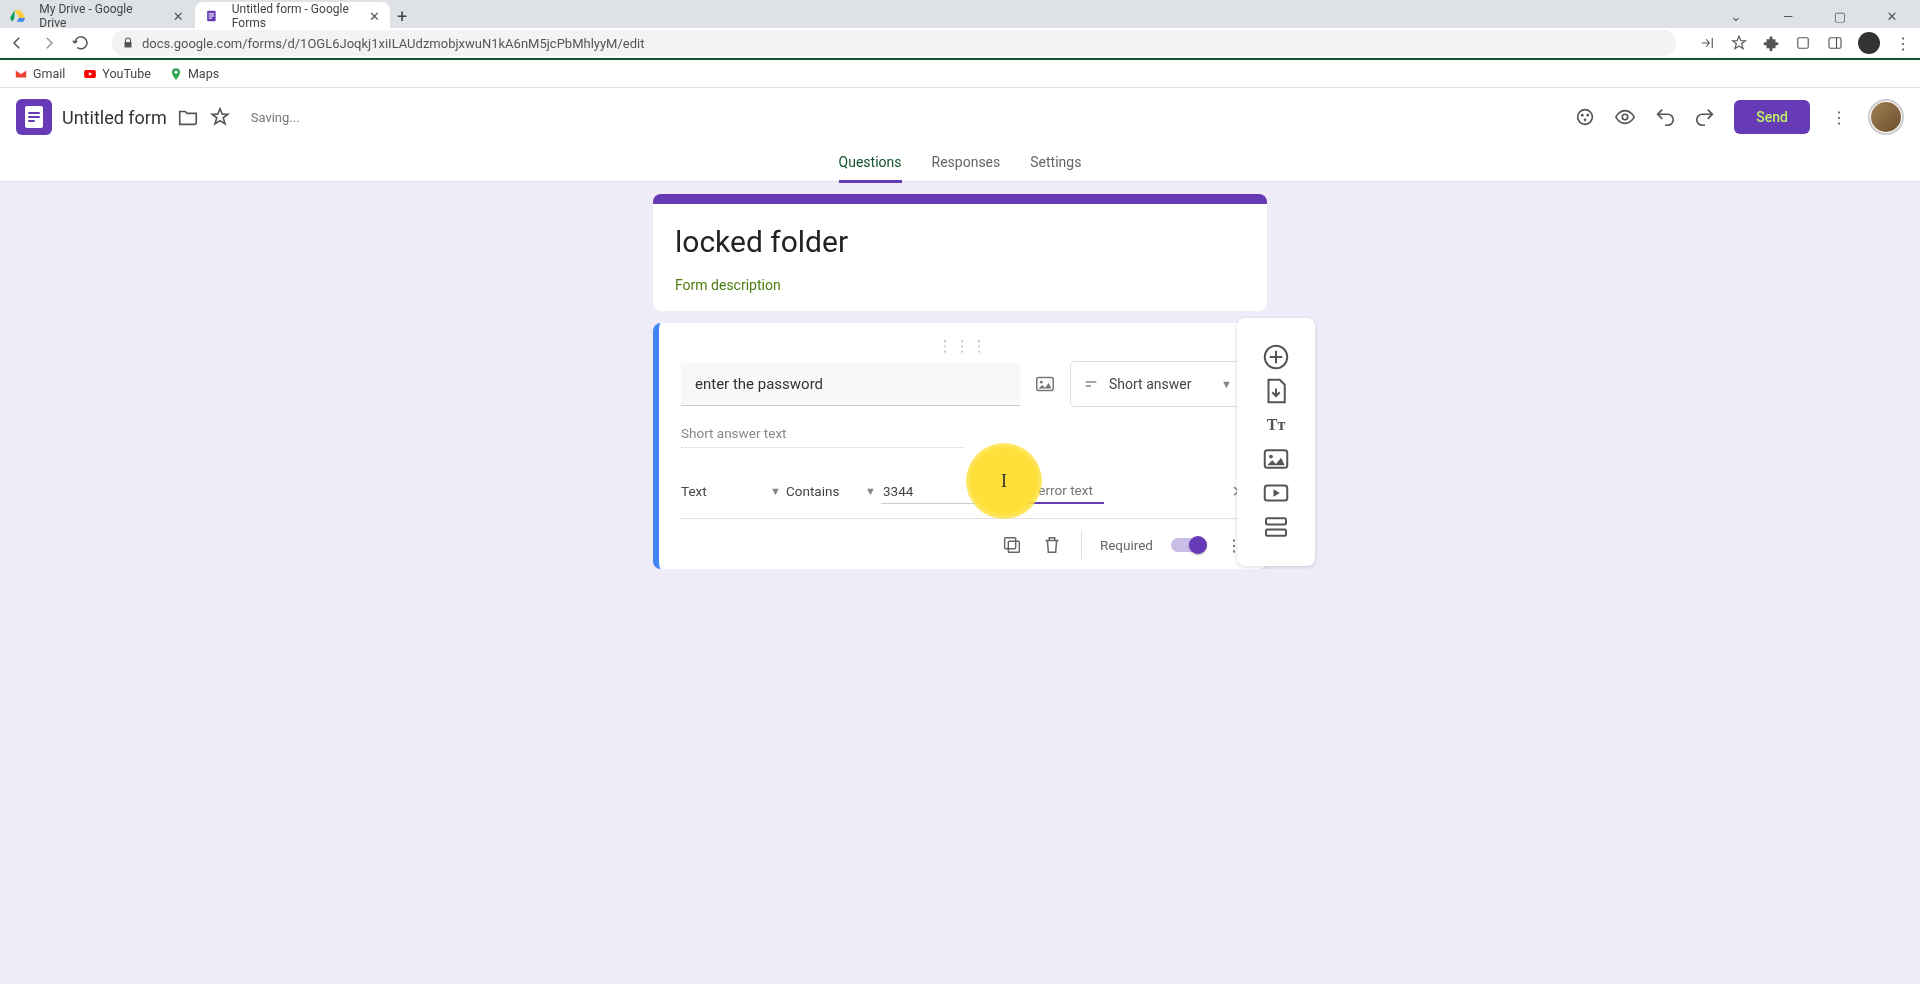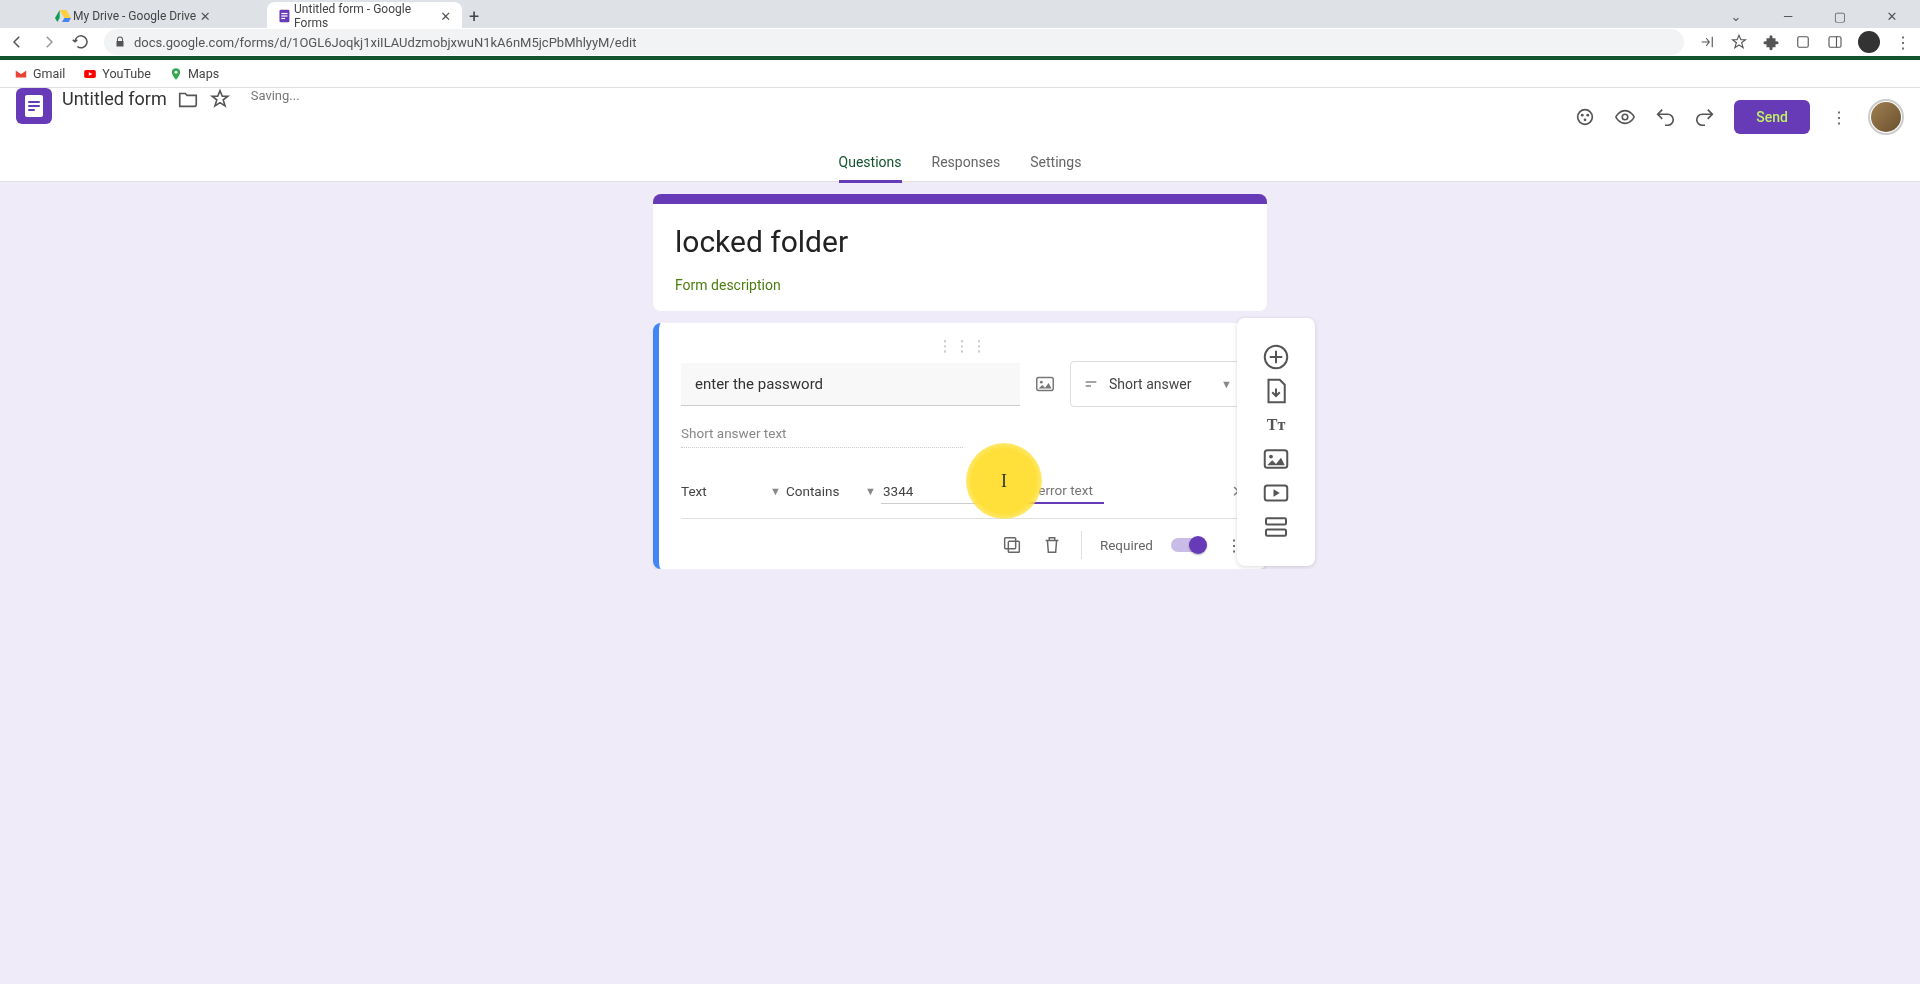--- a/index.html
+++ b/index.html
@@ -1,39 +1,39 @@
 <!DOCTYPE html>
 <html><head>
 <meta charset="utf-8">
 <style>
 * { margin: 0; padding: 0; box-sizing: border-box; font-family: 'Roboto', Arial, sans-serif; }
 body { background: #f0ebf8; overflow: hidden; }
 
 
 .browser-chrome { background: #dee1e6; }
 .tabs-row { display: flex; align-items: center; height: 28px; background: #dee1e6; padding-top: 4px; }
-.tab { display: flex; align-items: center; gap: 2px; padding: 4px 10px; height: 28px; font-size: 12px; color: #444; border-radius: 8px 8px 0 0; max-width: 195px; margin-left: 45px; }
+.tab { display: flex; align-items: center; gap: 14px; padding: 4px 10px; height: 28px; font-size: 12px; color: #444; border-radius: 8px 8px 0 0; max-width: 195px; }
 .tab.active { background: #fff; }
 .tab-icon { width: 16px; height: 16px; display: inline-flex; align-items: center; justify-content: center; }
 .tab-close { width: 14px; height: 14px; border-radius: 50%; display: inline-flex; align-items: center; justify-content: center; font-size: 13px; color: #555; cursor: pointer; }
 .new-tab { width: 24px; height: 24px; display: flex; align-items: center; justify-content: center; font-size: 18px; color: #444; }
 .window-controls { margin-left: auto; display: flex; gap: 20px; padding-right: 12px; color: #555; }
 .win-ctrl { width: 32px; text-align: center; font-size: 13px; }
 
-.addr-row { display: flex; align-items: center; height: 32px; background: #fff; gap: 8px; padding: 0 8px; border-bottom: 4px solid #14532d; }
+.addr-row { display: flex; align-items: center; height: 32px; background: #fff; gap: 16px; padding: 0 8px; border-bottom: 2px solid #14532d; }
 .nav-icons { display: flex; gap: 14px; align-items: center; color: #555; }
 .nav-btn { width: 18px; height: 18px; display: flex; align-items: center; justify-content: center; }
 .addr-bar { flex: 1; display: flex; align-items: center; background: #f1f3f4; border-radius: 14px; height: 26px; padding: 0 10px; gap: 8px; font-size: 13px; color: #555; margin: 0 6px; }
 .right-icons { display: flex; gap: 14px; align-items: center; color: #555; }
 
 .bookmarks-row { display: flex; align-items: center; height: 28px; background: #fff; gap: 18px; padding: 0 14px; border-bottom: 1px solid #e0e0e0; font-size: 12.5px; color: #444; }
 .bm-item { display: flex; align-items: center; gap: 5px; }
 
 
-.app-header { background: #fff; height: 58px; display: flex; padding: 0 16px; gap: 10px; }
+.app-header { background: #fff; height: 58px; display: flex; align-items: center; padding: 0 16px; gap: 10px; }
 .forms-logo { width: 36px; height: 36px; background: #673ab7; border-radius: 6px; display: flex; align-items: center; justify-content: center; }
 .forms-logo-inner { width: 18px; height: 22px; background: #fff; border-radius: 2px; display:flex; flex-direction:column; justify-content:center; gap:2px; padding:3px; }
 .forms-logo-line { height: 2px; background:#673ab7; border-radius:1px; }
 .form-name { font-size: 18px; color: #333; }
 .hdr-icon { width: 22px; height: 22px; display:flex; align-items:center; justify-content:center; color:#555; }
 .saving { font-size: 13px; color: #777; margin-left: 10px; }
 .hdr-right { margin-left: auto; display:flex; align-items:center; gap: 18px; }
 .send-btn { background: #673ab7; color: #bef264; border:none; border-radius: 6px; padding: 9px 22px; font-size: 14px; font-weight: 500; cursor:pointer; }
 .avatar-wrap { width: 36px; height: 36px; border-radius: 50%; border: 2px solid #ccc; display:flex; align-items:center; justify-content:center; }
 .avatar { width: 30px; height: 30px; border-radius: 50%; background: linear-gradient(135deg,#a08050,#6b5030); }

